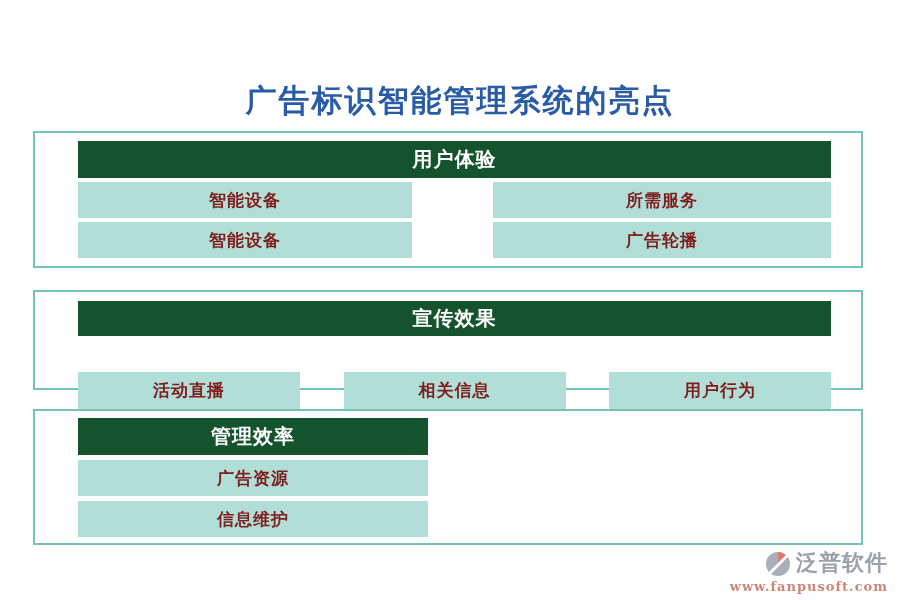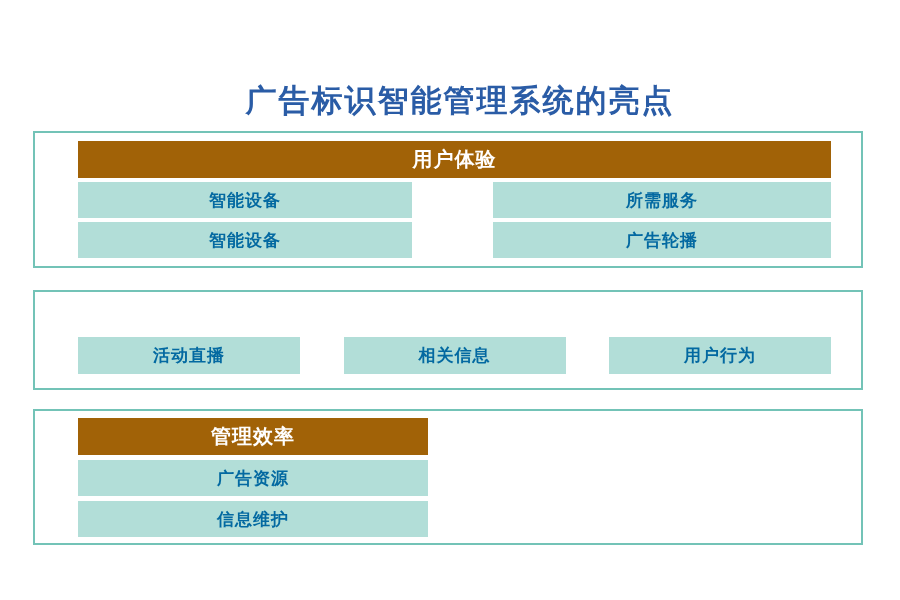--- a/index.html
+++ b/index.html
@@ -22,30 +22,30 @@
     position:absolute; left:33px; width:830px;
     border:2px solid #73c3b7; background:#ffffff;
     box-sizing:border-box;
   }
   .box1 { top:131px; height:137px; padding:8px 30px 0 43px; }
   .box2 { top:290px; height:100px; padding:9px 30px 0 43px; }
   .box3 { top:409px; height:136px; padding:7px 30px 0 43px;
           display:flex; justify-content:space-between; }
 
   .hdr {
-    background:#a16207; color:#ffffff;
+    background:#14532d; color:#ffffff;
     font-size:20px; font-weight:700; letter-spacing:1px;
     display:flex; align-items:center; justify-content:center;
   }
   .hdr-wide  { height:37px; margin-bottom:4px; }
   .hdr-wide2 { height:35px; margin-bottom:5px; }
   .hdr-col   { height:37px; margin-bottom:5px; }
 
   .btn {
-    background:#b2ded8; color:#0369a1;
+    background:#b2ded8; color:#7f1d1d;
     font-size:17px; font-weight:700; letter-spacing:1px;
     display:flex; align-items:center; justify-content:center;
     height:36px; cursor:pointer;
   }
 
   .grid2 {
     display:grid;
     grid-template-columns:334px 338px;
     justify-content:space-between;
     row-gap:4px;
@@ -84,29 +84,43 @@
     <div class="hdr hdr-wide">用户体验</div>
     <div class="grid2">
       <div class="btn">智能设备</div>
       <div class="btn">所需服务</div>
       <div class="btn">智能设备</div>
       <div class="btn">广告轮播</div>
     </div>
   </section>
 
   <section class="box box2">
+    <div class="hdr hdr-wide2">宣传效果</div>
     <div class="row3">
       <div class="btn">活动直播</div>
       <div class="btn">相关信息</div>
       <div class="btn">用户行为</div>
     </div>
   </section>
 
   <section class="box box3">
     <div class="col">
       <div class="hdr hdr-col">管理效率</div>
       <div class="btn">广告资源</div>
       <div class="btn">信息维护</div>
     </div>
   </section>
 
+  <div class="logo">
+    <div class="logo-top">
+      <span style="display:inline-flex;">
+        <svg width="30" height="30" viewBox="0 0 30 30">
+          <circle cx="15" cy="16" r="12" fill="#a9afba"></circle>
+          <path d="M15 4 A12 12 0 0 1 25.5 10.5 L15 16 Z" fill="#dd7d6d"></path>
+          <path d="M25 7 L5 27" stroke="#ffffff" stroke-width="3" fill="none"></path>
+        </svg>
+      </span>
+      <span class="brand">泛普软件</span>
+    </div>
+    <div class="logo-url">www.fanpusoft.com</div>
+  </div>
 
 </div>
 
 </body></html>

